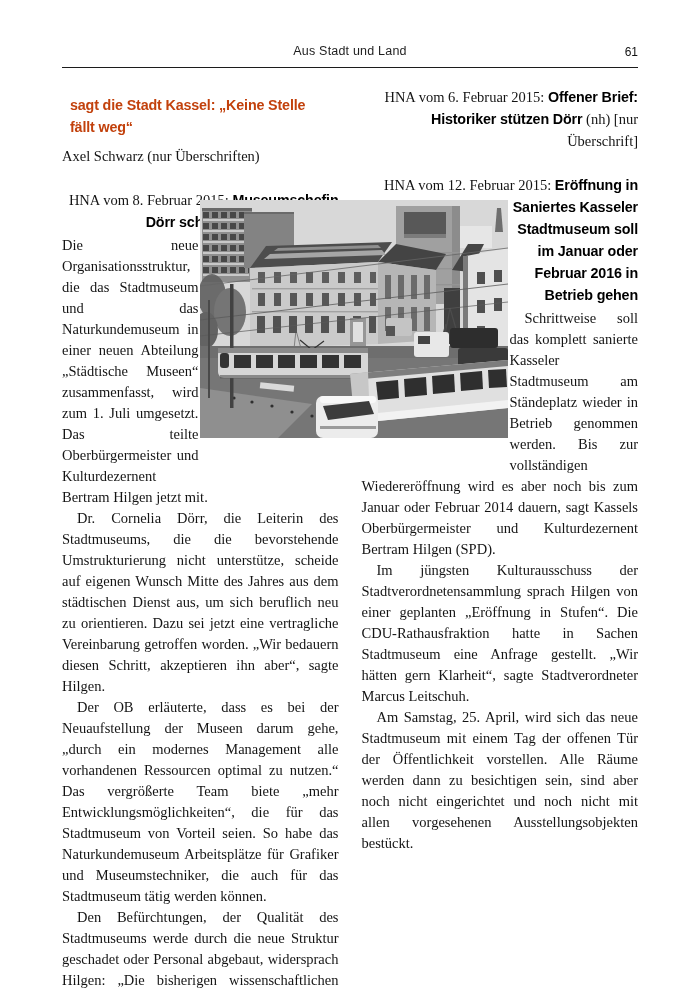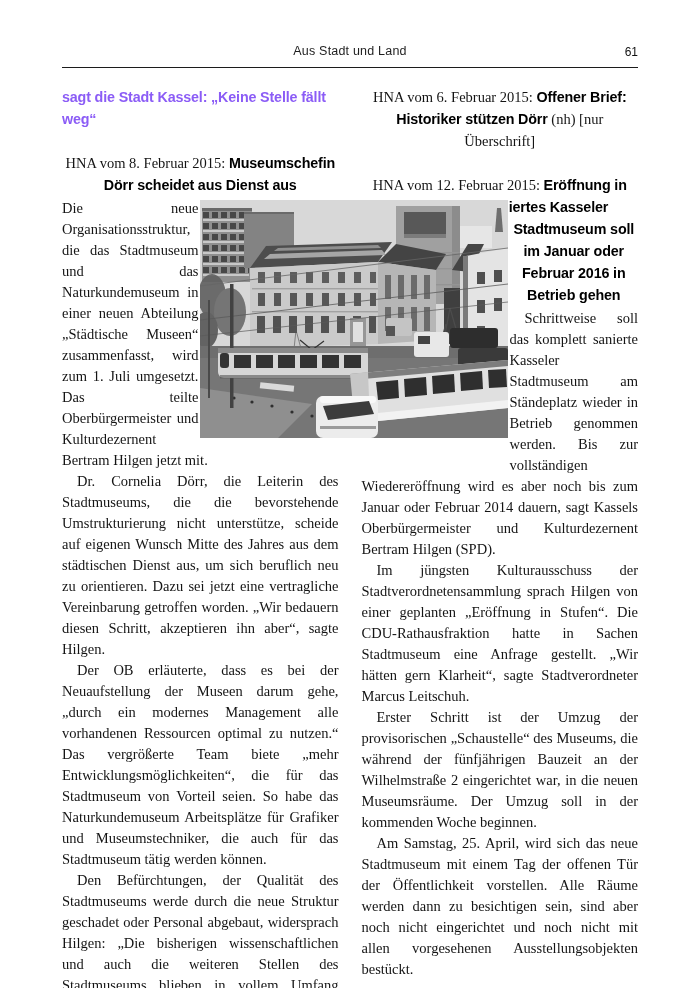--- a/index.html
+++ b/index.html
@@ -12,24 +12,24 @@
     overflow:hidden;
     border-radius:18px;
   }
   
   .hdr{position:relative;margin:0 62px;padding-top:44px;border-bottom:1.7px solid #1c1c1c;padding-bottom:9px;}
   .hdr-title{display:block;text-align:center;font-family:"Liberation Sans",sans-serif;font-size:12.5px;color:#1e1e1e;letter-spacing:.2px;}
   .hdr-num{position:absolute;right:0;bottom:8px;font-family:"Liberation Sans",sans-serif;font-size:12px;color:#111;}
   
   .cols{display:flex;gap:23px;margin:18px 62px 0;}
   .col{flex:1 1 0;min-width:0;font-size:14.5px;line-height:21px;}
-  .headline-bold{margin:0;font-family:"Liberation Sans",sans-serif;font-weight:700;font-size:14.3px;line-height:22px;letter-spacing:-.15px;color:#8b5cf6;}
+  .headline-bold{margin:8px;font-family:"Liberation Sans",sans-serif;font-weight:700;font-size:14.3px;line-height:22px;letter-spacing:-.15px;color:#c2410c;}
   .byline{margin:0;}
   .article{margin-top:22px;}
-  .art-heading{margin:0 0 2px;line-height:22px;text-align:center;}
+  .art-heading{margin:0 0 2px;line-height:22px;text-align:right;}
   .art-heading .src{font-family:"Liberation Serif",serif;}
   .hb{font-family:"Liberation Sans",sans-serif;font-weight:700;font-size:14.3px;letter-spacing:-.15px;color:#000;}
   .paras p{margin:0;text-align:justify;text-indent:15px;}
   .paras.first-noindent p:first-child{text-indent:0;}
   .wrap-spacer-right{float:right;width:140px;height:252px;}
   .wrap-spacer-left{float:left;width:148px;height:252px;}
   
   .photo{position:absolute;left:200px;top:200px;width:308px;height:238px;}
   .photo svg{display:block;width:100%;height:100%;}
 </style>
@@ -40,20 +40,21 @@
 
   <div class="hdr">
     <span class="hdr-title">Aus Stadt und Land</span>
     <span class="hdr-num">61</span>
   </div>
 
   <div class="cols">
 
     <div class="col">
       <p class="headline-bold">sagt die Stadt Kassel: „Keine Stelle fällt weg“</p>
+      <p class="byline">Axel Schwarz (nur Überschriften)</p>
 
       <div class="article">
         <p class="art-heading"><span class="src">HNA vom 8. Februar 2015: </span><b class="hb">Museumschefin Dörr scheidet aus Dienst aus</b></p>
         <div class="wrap-spacer-right"></div>
         <div class="paras first-noindent">
             <p class="para">Die neue Organisationsstruktur, die das Stadtmuseum und das Naturkundemuseum in einer neuen Abteilung „Städtische Museen“ zusammenfasst, wird zum 1. Juli umgesetzt. Das teilte Oberbürgermeister und Kulturdezernent Bertram Hilgen jetzt mit.</p>
             <p class="para">Dr. Cornelia Dörr, die Leiterin des Stadtmuseums, die die bevorstehende Umstrukturierung nicht unterstütze, scheide auf eigenen Wunsch Mitte des Jahres aus dem städtischen Dienst aus, um sich beruflich neu zu orientieren. Dazu sei jetzt eine vertragliche Vereinbarung getroffen worden. „Wir bedauern diesen Schritt, akzeptieren ihn aber“, sagte Hilgen.</p>
             <p class="para">Der OB erläuterte, dass es bei der Neuaufstellung der Museen darum gehe, „durch ein modernes Management alle vorhandenen Ressourcen optimal zu nutzen.“ Das vergrößerte Team biete „mehr Entwicklungsmöglichkeiten“, die für das Stadtmuseum von Vorteil seien. So habe das Naturkundemuseum Arbeitsplätze für Grafiker und Museumstechniker, die auch für das Stadtmuseum tätig werden können.</p>
             <p class="para">Den Befürchtungen, der Qualität des Stadtmuseums werde durch die neue Struktur geschadet oder Personal abgebaut, widersprach Hilgen: „Die bisherigen wissenschaftlichen und auch die weiteren Stellen des Stadtmuseums blieben in vollem Umfang erhalten. ... (chr)</p>
           </div>
@@ -61,21 +62,20 @@
     </div>
 
     <div class="col">
       <p class="art-heading"><span class="src">HNA vom 6. Februar 2015: </span><b class="hb">Offener Brief: Historiker stützen Dörr</b><span class="src"> (nh) [nur Überschrift]</span></p>
 
       <div class="article">
         <p class="art-heading"><span class="src">HNA vom 12. Februar 2015: </span><b class="hb">Eröffnung in vier Etappen. Saniertes Kasseler Stadtmuseum soll </b><span class="wrap-spacer-left"></span><b class="hb">im Januar oder Februar 2016 in Betrieb gehen</b></p>
         <div class="paras">
             <p class="para">Schrittweise soll das komplett sanierte Kasseler Stadtmuseum am Ständeplatz wieder in Betrieb genommen werden. Bis zur vollständigen Wiedereröffnung wird es aber noch bis zum Januar oder Februar 2014 dauern, sagt Kassels Oberbürgermeister und Kulturdezernent Bertram Hilgen (SPD).</p>
             <p class="para">Im jüngsten Kulturausschuss der Stadtverordnetensammlung sprach Hilgen von einer geplanten „Eröffnung in Stufen“. Die CDU-Rathausfraktion hatte in Sachen Stadtmuseum eine Anfrage gestellt. „Wir hätten gern Klarheit“, sagte Stadtverordneter Marcus Leitschuh.</p>
-            <p class="para">Erster Schritt ist der Umzug der provisorischen „Schaustelle“ des Museums, die während der fünfjährigen Bauzeit an der Wilhelmstraße 2 eingerichtet war, in die neuen Museumsräume. Der Umzug soll in der kommenden Woche beginnen.</p>
             <p class="para">Am Samstag, 25. April, wird sich das neue Stadtmuseum mit einem Tag der offenen Tür der Öffentlichkeit vorstellen. Alle Räume werden dann zu besichtigen sein, sind aber noch nicht eingerichtet und noch nicht mit allen vorgesehenen Ausstellungsobjekten bestückt.</p>
           </div>
       </div>
     </div>
 
   </div>
 
   <div class="photo">
     <svg viewBox="0 0 308 238" preserveAspectRatio="none">
       <defs>

